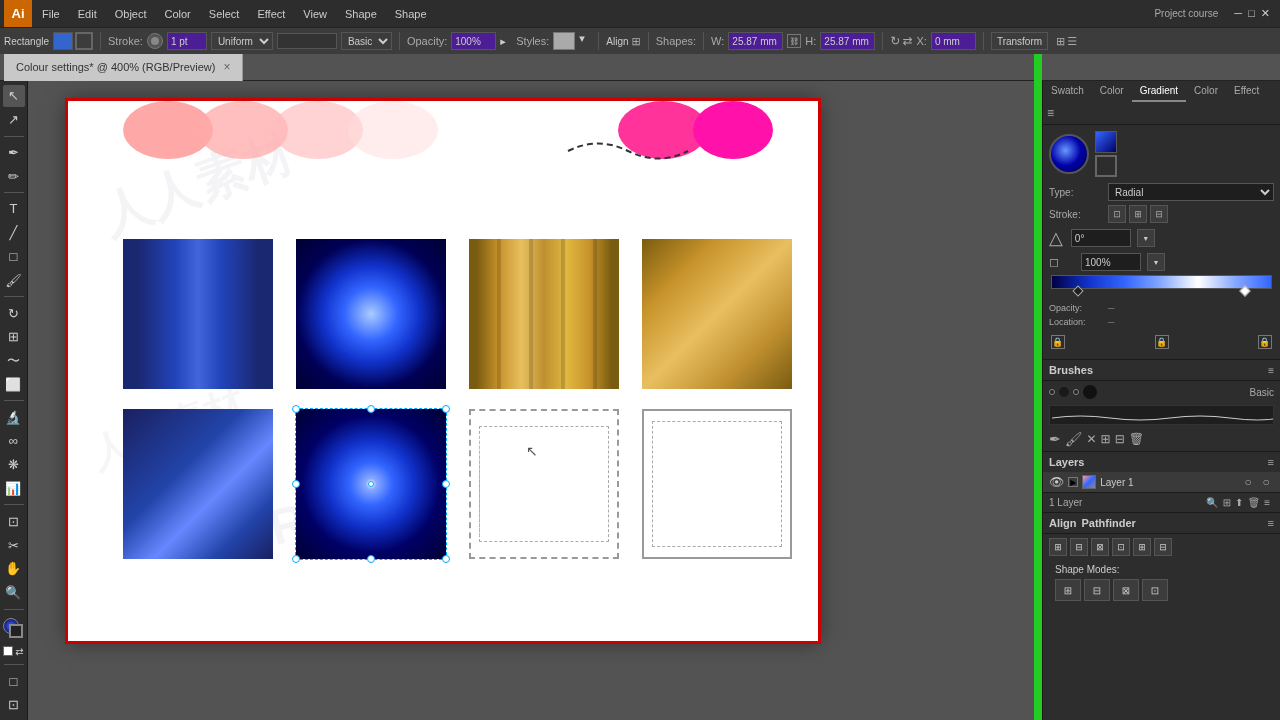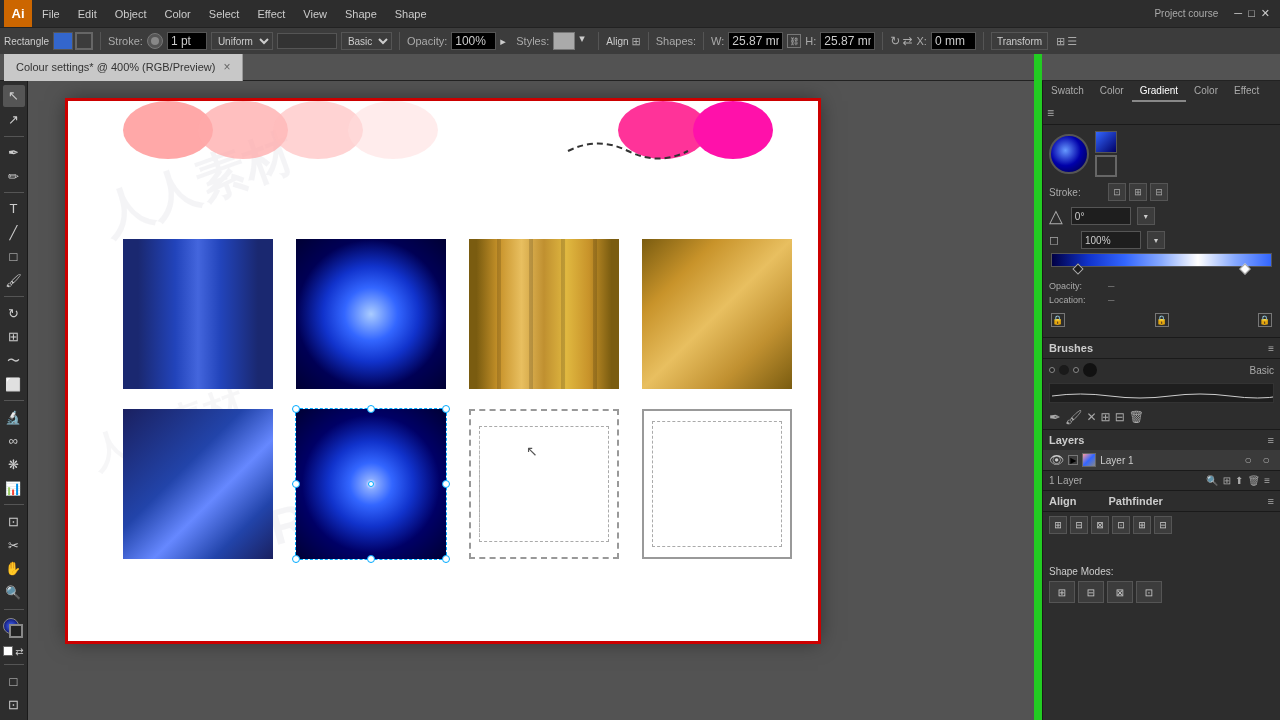--- a/index.html
+++ b/index.html
@@ -16,22 +16,22 @@
     }
     .menu-item { padding: 0 8px; height: 27px; display: flex; align-items: center; cursor: pointer; }
 
     
     .toolbar {
       display: flex; align-items: center; height: 27px;
       background: #3c3c3c; color: #ccc; padding: 0 4px; gap: 4px; border-top: 1px solid #222;
     }
     .toolbar-sep { width: 1px; height: 18px; background: #555; margin: 0 3px; }
     .toolbar-input {
-      background: #000000; border: 1px solid #555; color: #ccc; height: 18px;
-      width: 60px; padding: 0 3px; font-size: 12px;
+      background: #4c1d95; border: 1px solid #555; color: #ccc; height: 18px;
+      width: 60px; padding: 0 3px; font-size: 10px;
     }
     .toolbar-select {
       background: #3c3c3c; border: 1px solid #555; color: #ccc; height: 18px;
       font-size: 10px; padding: 0 2px;
     }
     .small-btn {
       background: #3c3c3c; border: 1px solid #555; color: #ccc;
       height: 18px; padding: 0 5px; font-size: 10px; cursor: pointer;
     }
 
@@ -143,21 +143,21 @@
     .layer-eye { color: #ccc; font-size: 12px; cursor: pointer; }
     .layer-icon { width: 14px; height: 14px; background: #888; border: 1px solid #666; }
     .layer-name { color: #ccc; font-size: 10px; flex: 1; }
 
     
     .align-header { display: flex; align-items: center; justify-content: space-between; padding: 4px 6px; color: #ccc; font-size: 11px; font-weight: bold; border-top: 1px solid #1a1a1a; border-bottom: 1px solid #1a1a1a; }
     .align-icons { display: flex; gap: 3px; padding: 4px 6px; }
     .align-btn { width: 18px; height: 18px; background: #3c3c3c; border: 1px solid #555; display: flex; align-items: center; justify-content: center; color: #ccc; font-size: 9px; cursor: pointer; }
 
     
-    .shape-modes { padding: 4px 6px; color: #ccc; font-size: 10px; margin-top: 24px; }
+    .shape-modes { padding: 4px 12px; color: #ccc; font-size: 10px; }
     .shape-mode-row { display: flex; gap: 3px; margin-top: 4px; }
     .shape-mode-btn { width: 26px; height: 22px; background: #3c3c3c; border: 1px solid #555; display: flex; align-items: center; justify-content: center; color: #ccc; font-size: 10px; cursor: pointer; }
 
     .canvas-watermarks { position: absolute; top: 0; left: 0; right: 0; bottom: 0; pointer-events: none; overflow: hidden; }
 
     
     .layer-count-bar { display: flex; align-items: center; gap: 6px; padding: 4px 6px; border-top: 1px solid #1a1a1a; color: #aaa; font-size: 10px; }
 
     .bottom-panel-icons { display: flex; gap: 4px; padding: 0 4px; }
   </style>
@@ -374,20 +374,27 @@
     <div class="panel-section">
 
       <div style="display:flex;align-items:center;gap:6px;margin-bottom:6px;">
         <div class="color-preview"></div>
         <div style="display:flex;flex-direction:column;gap:2px;">
           <div style="width:22px;height:22px;background:linear-gradient(135deg,#3366ff,#000066);border:1px solid #555;"></div>
           <div style="width:22px;height:22px;background:transparent;border:2px solid #666;display:flex;align-items:center;justify-content:center;"></div>
         </div>
       </div>
 
+      <div class="panel-row">
+        <span class="panel-label">Type:</span>
+        <select class="panel-select">
+          <option>Radial</option>
+          <option>Linear</option>
+        </select>
+      </div>
 
       <div class="panel-row">
         <span class="panel-label">Stroke:</span>
         <div style="display:flex;gap:3px;">
           <div style="width:18px;height:18px;background:#3c3c3c;border:1px solid #555;display:flex;align-items:center;justify-content:center;color:#aaa;font-size:9px;cursor:pointer;">⊡</div>
           <div style="width:18px;height:18px;background:#3c3c3c;border:1px solid #555;display:flex;align-items:center;justify-content:center;color:#aaa;font-size:9px;cursor:pointer;">⊞</div>
           <div style="width:18px;height:18px;background:#3c3c3c;border:1px solid #555;display:flex;align-items:center;justify-content:center;color:#aaa;font-size:9px;cursor:pointer;">⊟</div>
         </div>
       </div>
 
@@ -489,21 +496,21 @@
         <div style="color:#aaa;cursor:pointer;">🔍</div>
         <div style="color:#aaa;cursor:pointer;">⊞</div>
         <div style="color:#aaa;cursor:pointer;">⬆</div>
         <div style="color:#aaa;cursor:pointer;">🗑</div>
         <div style="color:#aaa;cursor:pointer;">≡</div>
       </div>
     </div>
 
     <div class="align-header">
       <span>Align</span>
-      <span style="margin-left:32px;">Pathfinder</span>
+      <span style="margin-left:5px;">Pathfinder</span>
       <div style="flex:1;"></div>
       <div style="color:#aaa;cursor:pointer;">≡</div>
     </div>
     <div class="align-icons">
       <div class="align-btn">⊞</div>
       <div class="align-btn">⊟</div>
       <div class="align-btn">⊠</div>
       <div class="align-btn">⊡</div>
       <div class="align-btn">⊞</div>
       <div class="align-btn">⊟</div>

